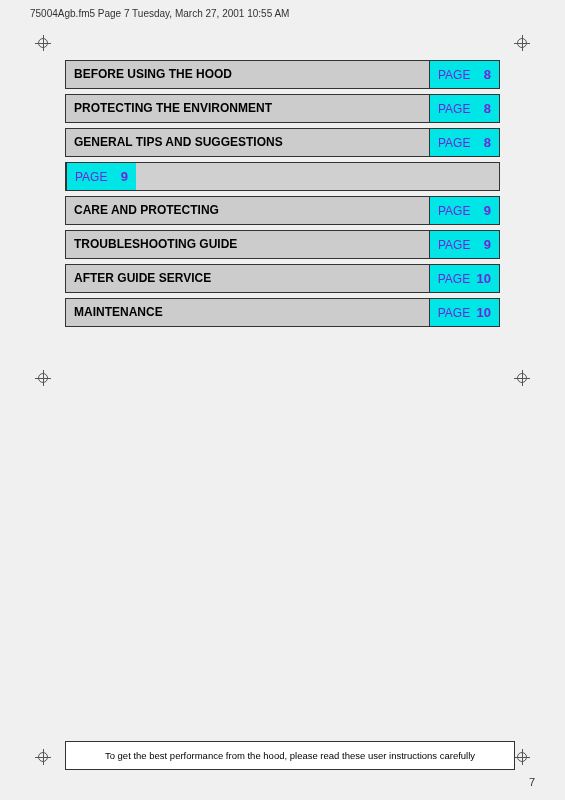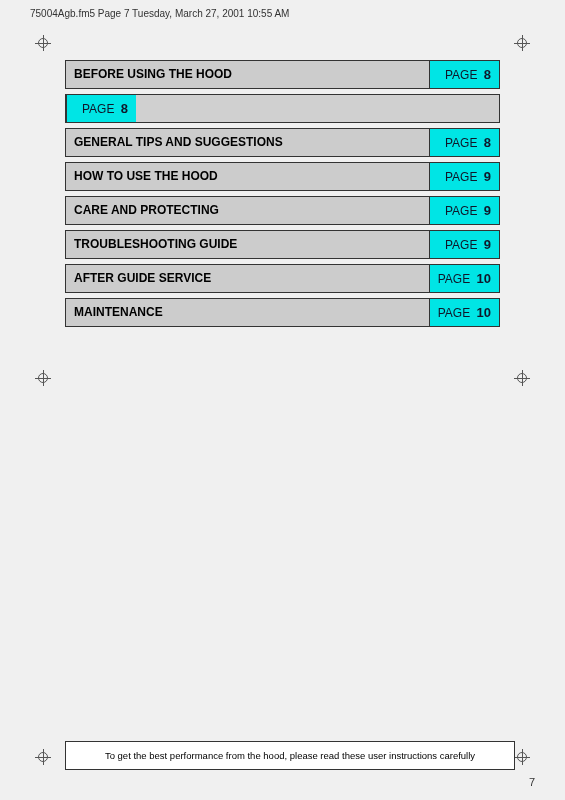--- a/index.html
+++ b/index.html
@@ -126,24 +126,24 @@
       color: #000;
       display: flex;
       align-items: flex-start;
       background: #cccccc;
     }
 
     .toc-page {
       padding: 6px 8px;
       font-size: 12px;
       font-weight: 400;
-      color: #0f172a;
-      display: flex;
-      align-items: center;
-      justify-content: flex-end;
+      color: #6d28d9;
+      display: flex;
+      align-items: center;
+      justify-content: space-between;
       min-width: 70px;
       background: #00e5e5;
       border-left: 1.5px solid #333;
     }
 
     .toc-page strong {
       font-weight: 900;
       font-size: 13px;
       margin-left: 3px;
     }
@@ -217,38 +217,38 @@
     <div class="toc-row">
       <div class="toc-label">
         <span>BEFORE USING THE HOOD</span>
       </div>
       <div class="toc-page">
         <span>PAGE</span>&nbsp;<strong>8</strong>
       </div>
     </div>
 
     <div class="toc-row">
+      <div class="toc-label">
+        <span>PROTECTING THE ENVIRONMENT</span>
+      </div>
       <div class="toc-page">
         <span>PAGE</span>&nbsp;<strong>8</strong>
       </div>
     </div>
 
     <div class="toc-row">
       <div class="toc-label">
         <span>GENERAL TIPS AND SUGGESTIONS</span>
       </div>
       <div class="toc-page">
         <span>PAGE</span>&nbsp;<strong>8</strong>
       </div>
     </div>
 
     <div class="toc-row">
-      <div class="toc-label">
-        <span>HOW TO USE THE HOOD</span>
-      </div>
       <div class="toc-page">
         <span>PAGE</span>&nbsp;<strong>9</strong>
       </div>
     </div>
 
     <div class="toc-row">
       <div class="toc-label">
         <span>CARE AND PROTECTING</span>
       </div>
       <div class="toc-page">

